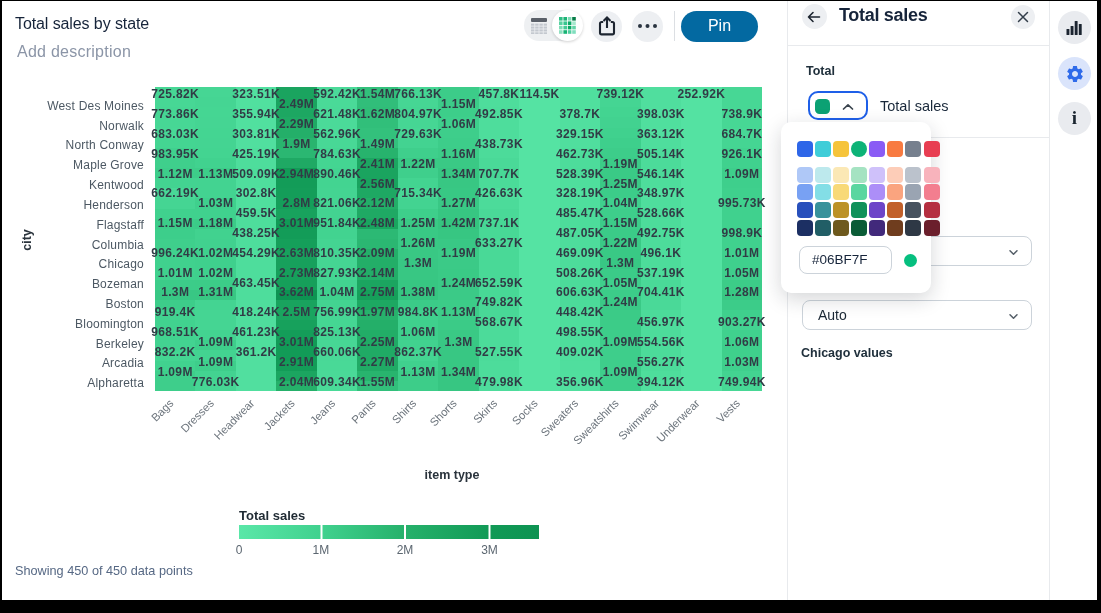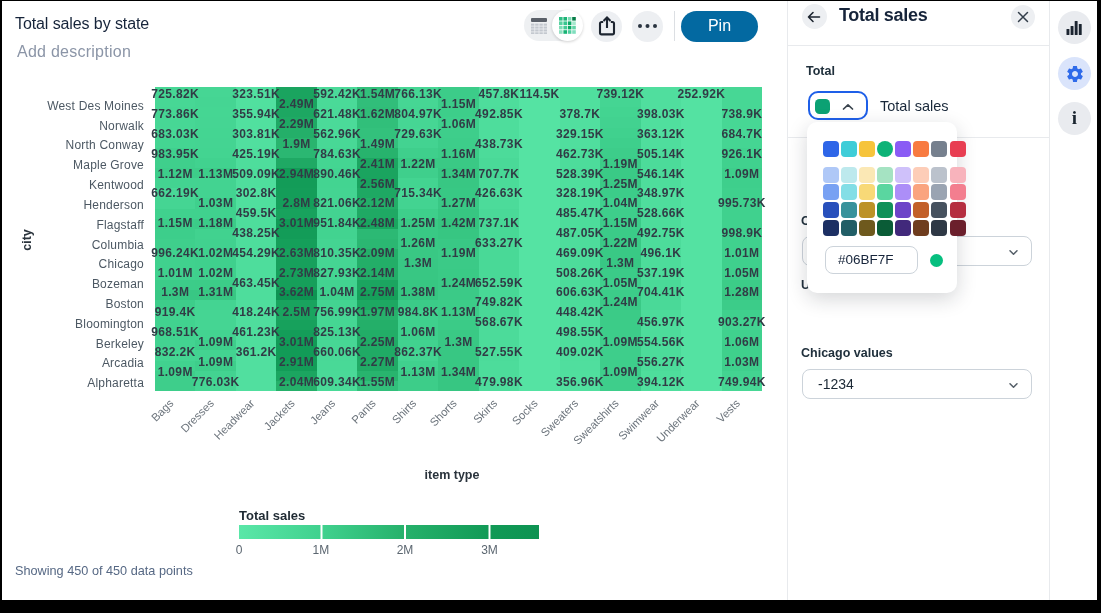--- a/index.html
+++ b/index.html
@@ -789,29 +789,29 @@
 
   <div style="position:absolute;left:786px;top:136px;width:262px;height:1px;background:#e8eaed"></div>
 
   <div class="plabel" style="top:213px">Color scale</div>
   <div class="dd" style="top:235px">
     <svg class="chev" viewBox="0 0 9 9" fill="none" stroke="#566069" stroke-width="1.5" stroke-linecap="round" stroke-linejoin="round">
         <path d="M1 2.7 L4.5 6.3 L8 2.7"></path>
       </svg>
   </div>
   <div class="plabel" style="top:277px">Units</div>
-  <div class="plabel" style="top:345px">Chicago values</div>
-  <div class="dd" style="top:368px">
-    <span>-1234</span>
+  <div class="dd" style="top:299px">
+    <span>Auto</span>
     <svg class="chev" viewBox="0 0 9 9" fill="none" stroke="#566069" stroke-width="1.5" stroke-linecap="round" stroke-linejoin="round">
         <path d="M1 2.7 L4.5 6.3 L8 2.7"></path>
       </svg>
   </div>
-
-  <div style="position:absolute;left:805px;top:121px;width:150px;height:171px;background:#fff;border-radius:10px;box-shadow:0 6px 20px rgba(20,30,40,.18);z-index:5">
+  <div class="plabel" style="top:345px">Chicago values</div>
+
+  <div style="position:absolute;left:779px;top:121px;width:150px;height:171px;background:#fff;border-radius:10px;box-shadow:0 6px 20px rgba(20,30,40,.18);z-index:5">
     <div style="position:absolute;left:15.8px;top:18.9px;width:16px;height:16px;border-radius:4px;background:#2e66e8"></div>
 <div style="position:absolute;left:33.9px;top:18.9px;width:16px;height:16px;border-radius:4px;background:#3fcdd8"></div>
 <div style="position:absolute;left:52.0px;top:18.9px;width:16px;height:16px;border-radius:4px;background:#f6c43b"></div>
 <div style="position:absolute;left:70.1px;top:18.9px;width:16px;height:16px;border-radius:50%;background:#0db377"></div>
 <div style="position:absolute;left:88.2px;top:18.9px;width:16px;height:16px;border-radius:4px;background:#8a5cf5"></div>
 <div style="position:absolute;left:106.3px;top:18.9px;width:16px;height:16px;border-radius:4px;background:#f87b41"></div>
 <div style="position:absolute;left:124.4px;top:18.9px;width:16px;height:16px;border-radius:4px;background:#76808e"></div>
 <div style="position:absolute;left:142.5px;top:18.9px;width:16px;height:16px;border-radius:4px;background:#e83e52"></div>
 <div style="position:absolute;left:15.8px;top:44.5px;width:16px;height:16px;border-radius:4px;background:#afc8f7"></div>
 <div style="position:absolute;left:33.9px;top:44.5px;width:16px;height:16px;border-radius:4px;background:#bde9ed"></div>

